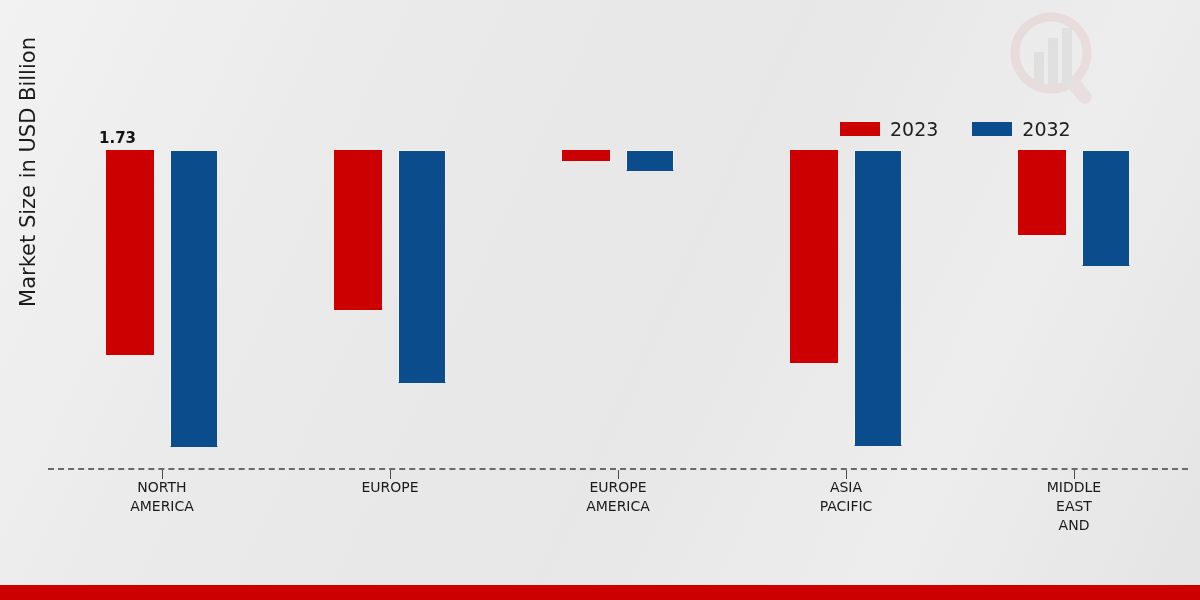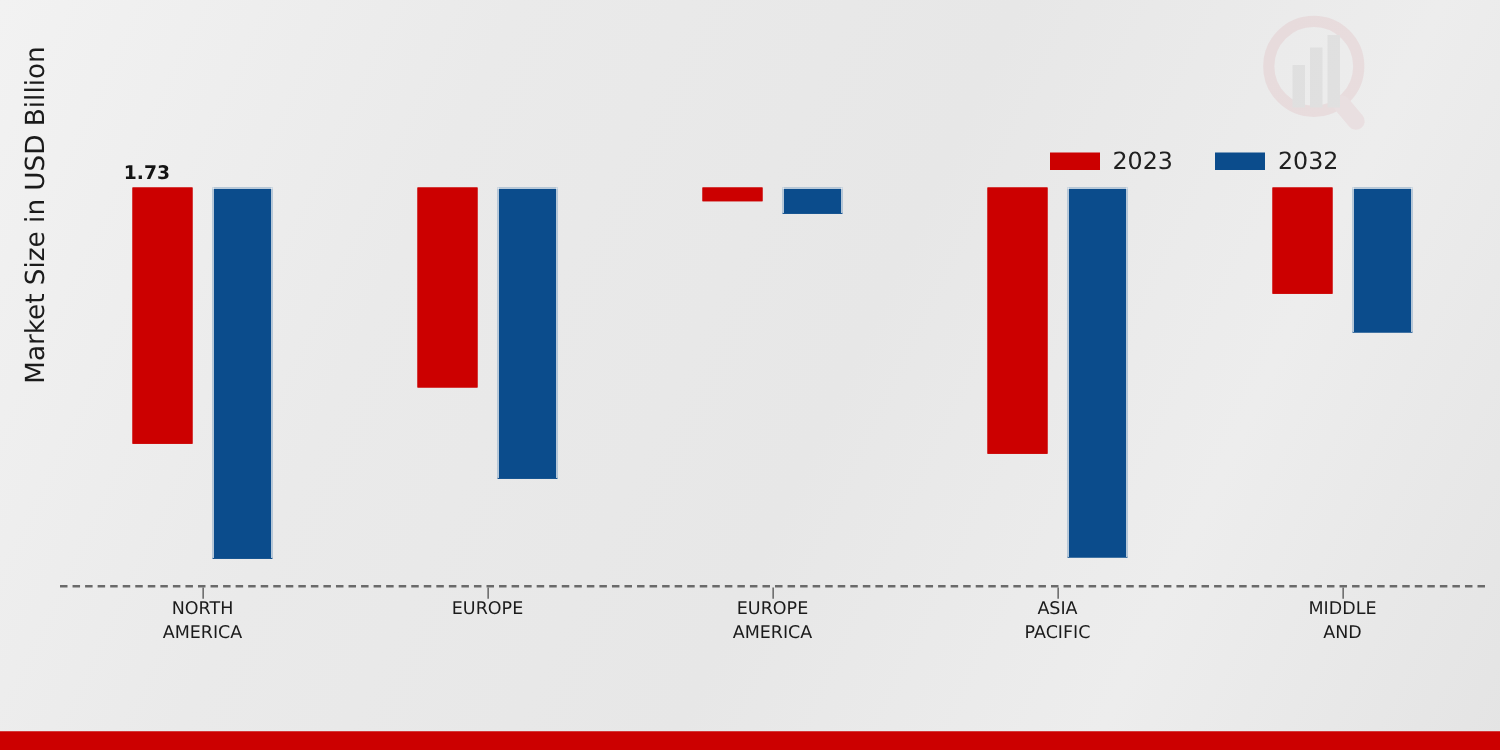--- a/index.html
+++ b/index.html
@@ -267,19 +267,20 @@
       <div class="xtick">
         <span>EUROPE</span>
         <span>AMERICA</span>
       </div>
       <div class="xtick">
         <span>ASIA</span>
         <span>PACIFIC</span>
       </div>
       <div class="xtick">
         <span>MIDDLE</span>
+        <span>EAST</span>
         <span>AND</span>
       </div>
     </div>
 
   <div class="footer-bar"></div>
 
 </div>
 
 </body></html>

